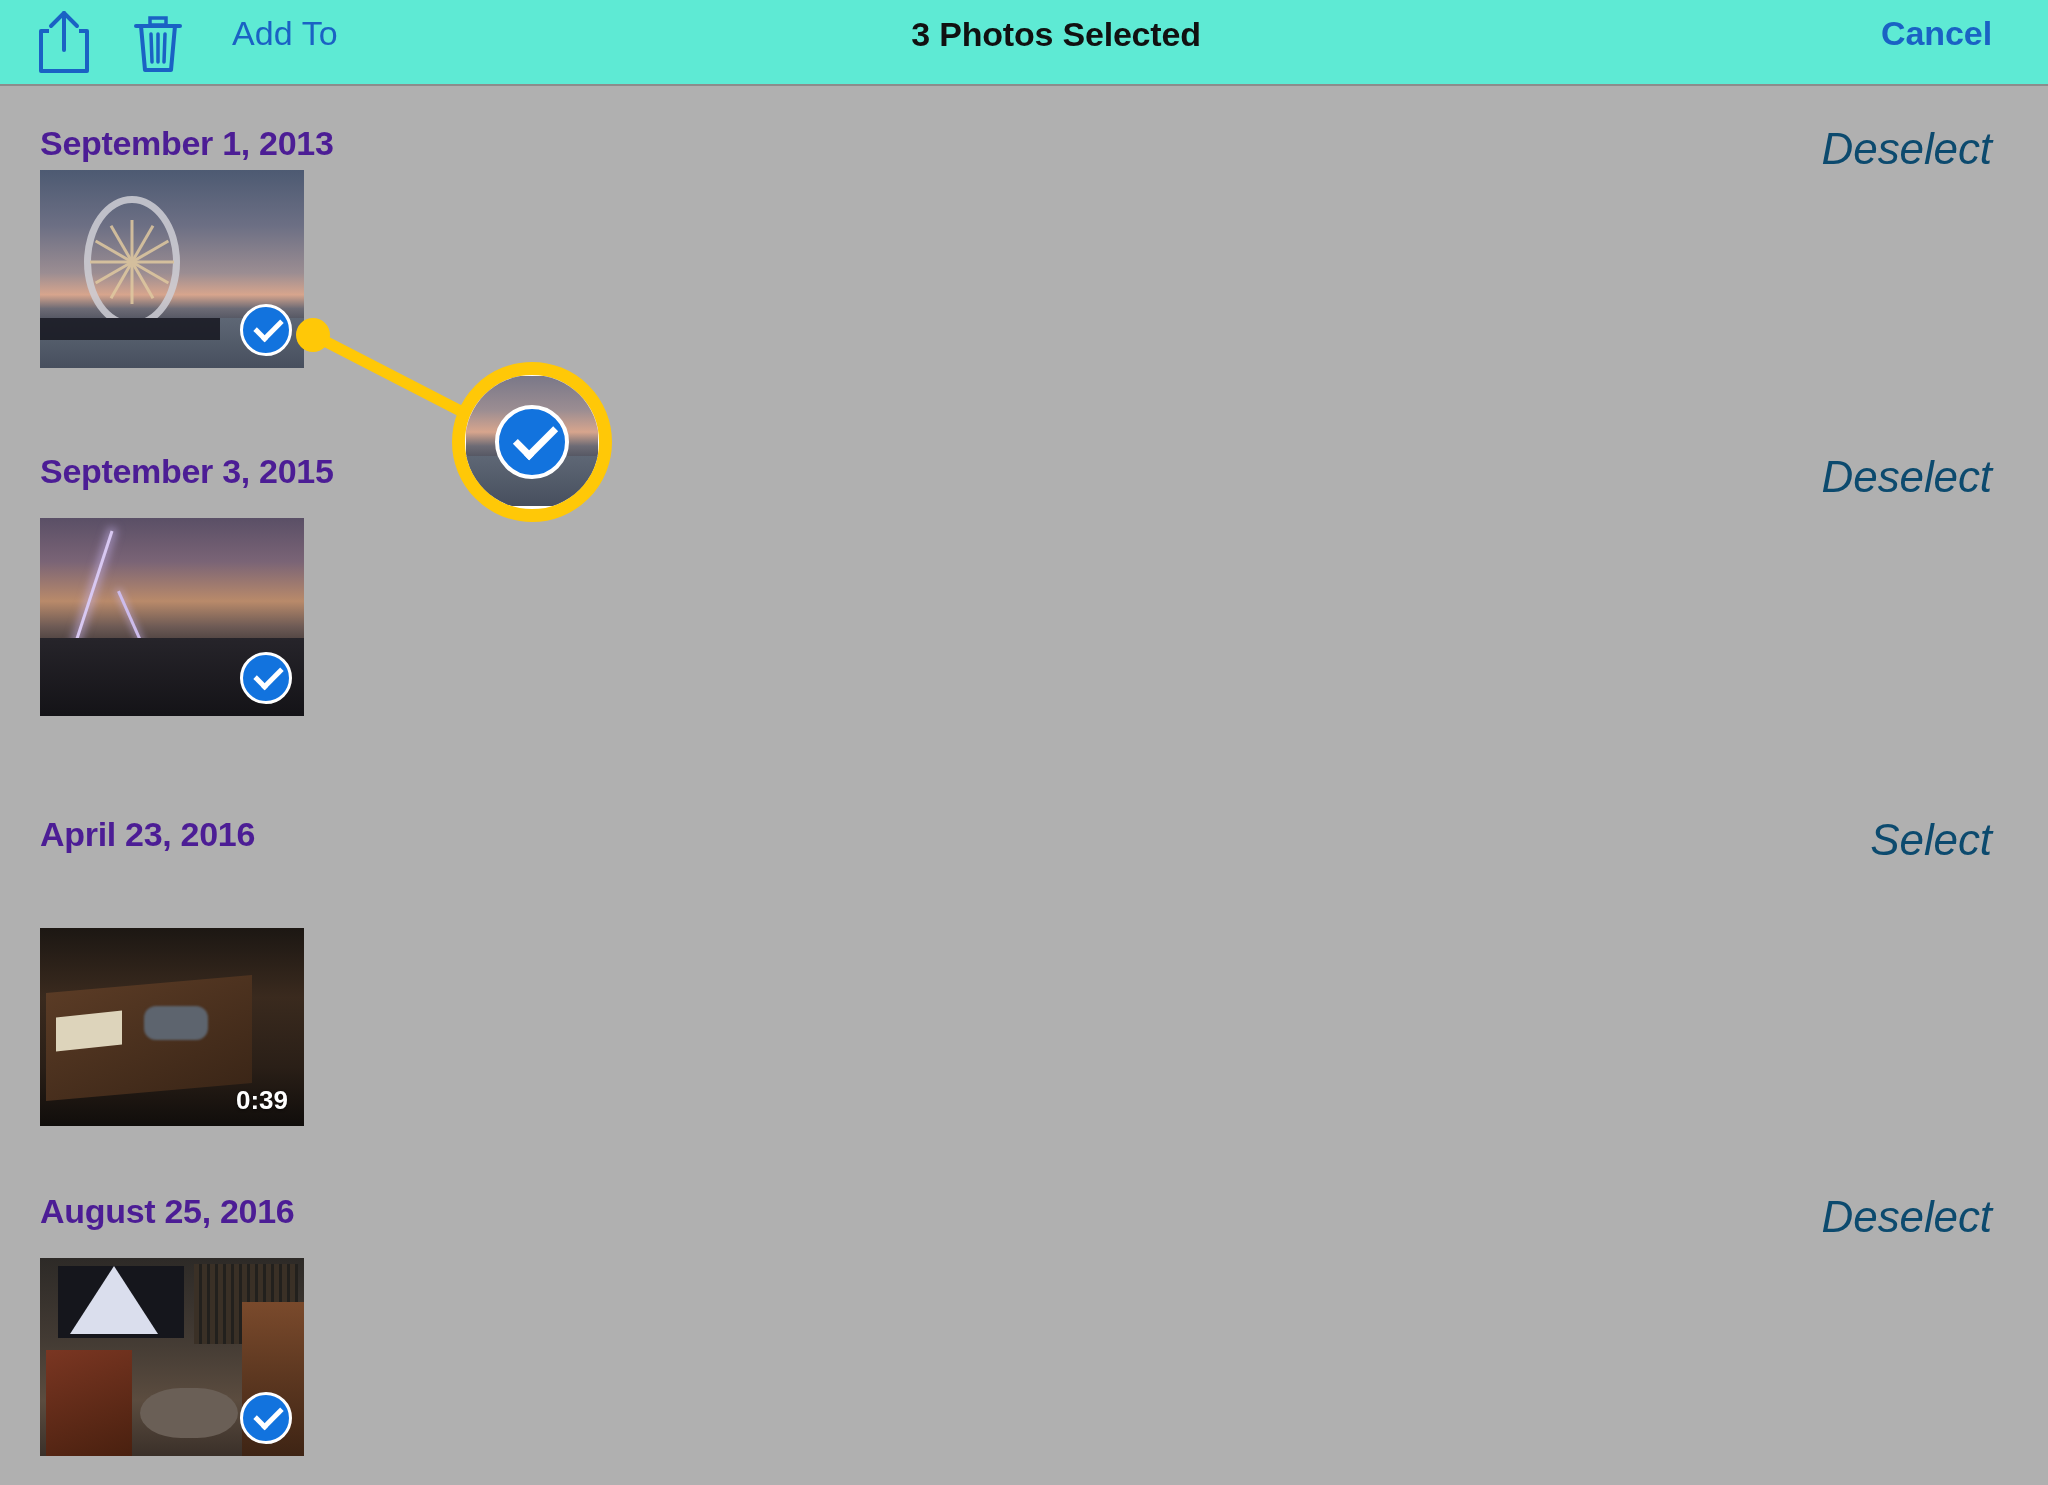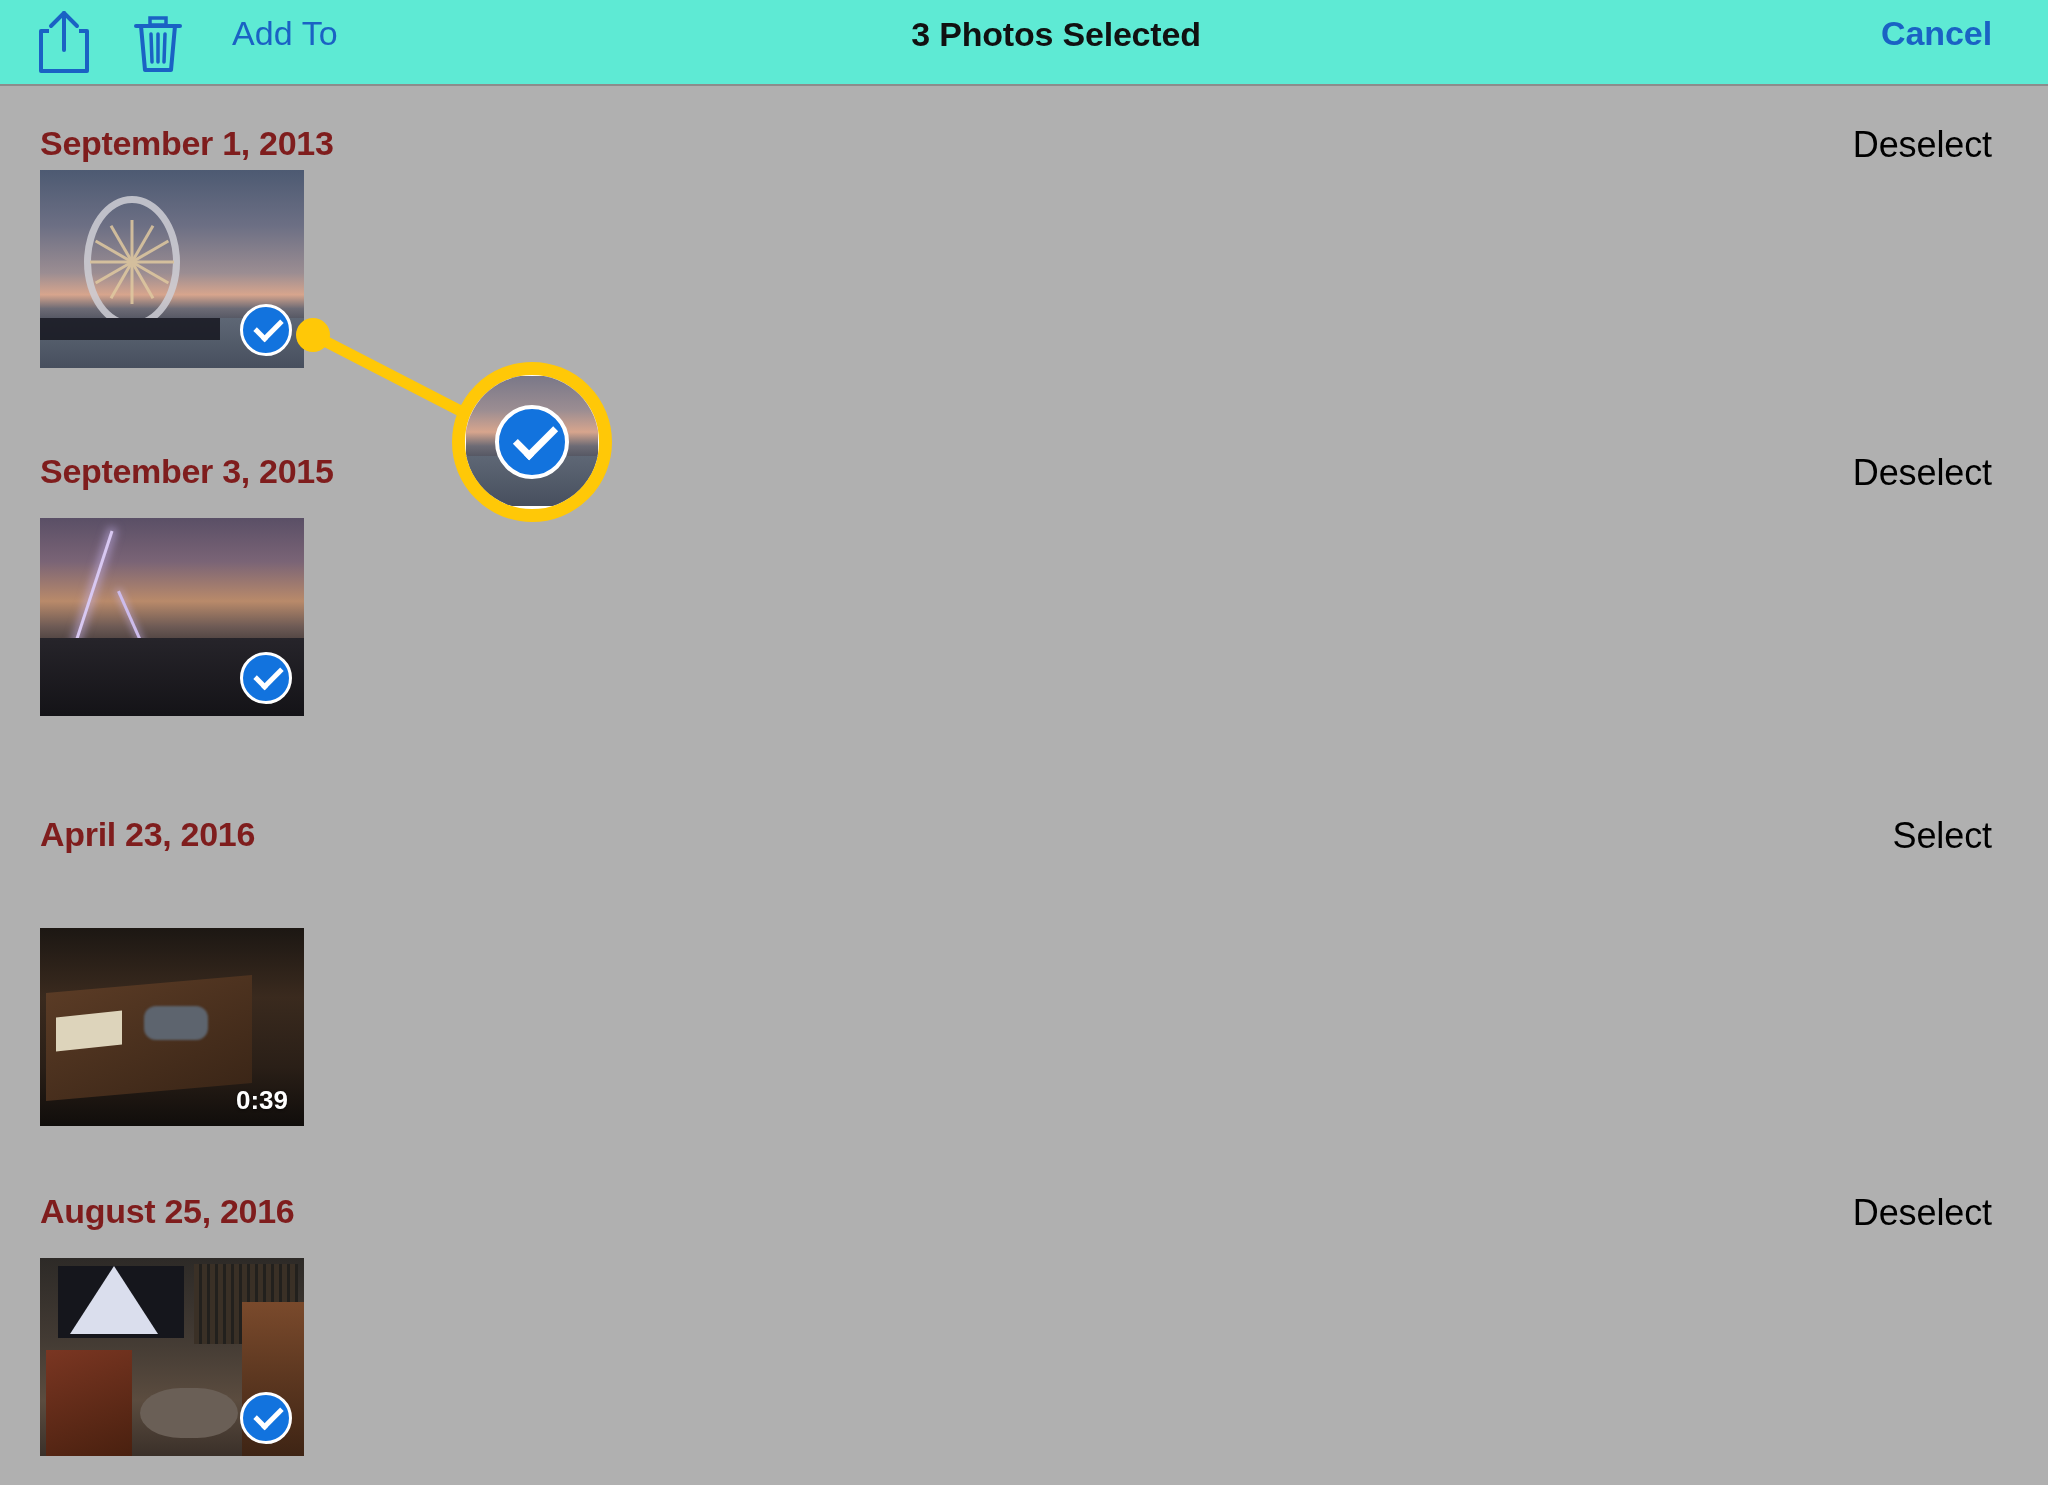--- a/index.html
+++ b/index.html
@@ -43,27 +43,28 @@
   #cancel-btn {
     position: absolute; right: 56px; top: 14px;
     font-size: 34px; color: #1a62c4; font-weight: 600;
     letter-spacing: -0.1px; white-space: nowrap;
   }
 
   
   .section { position: absolute; left: 0; width: 2048px; }
   .section-title {
     position: absolute; left: 40px; top: 0;
-    font-size: 34px; font-weight: 700; color: #7f1d1d;
+    font-size: 34px; font-weight: 700; color: #4c1d95;
     letter-spacing: -0.3px; white-space: nowrap;
   }
   .section-action {
     position: absolute; right: 56px; top: 0;
-    font-size: 36px; color: #000000; letter-spacing: -0.1px;
+    font-size: 44px; color: #0c4a6e; letter-spacing: -0.1px;
     white-space: nowrap;
+    font-style: italic;
   }
 
   
   .thumb {
     position: absolute;
     width: 264px; height: 198px;
     overflow: hidden;
     background: #555;
   }
   .thumb .scene { position: absolute; inset: 0; }

